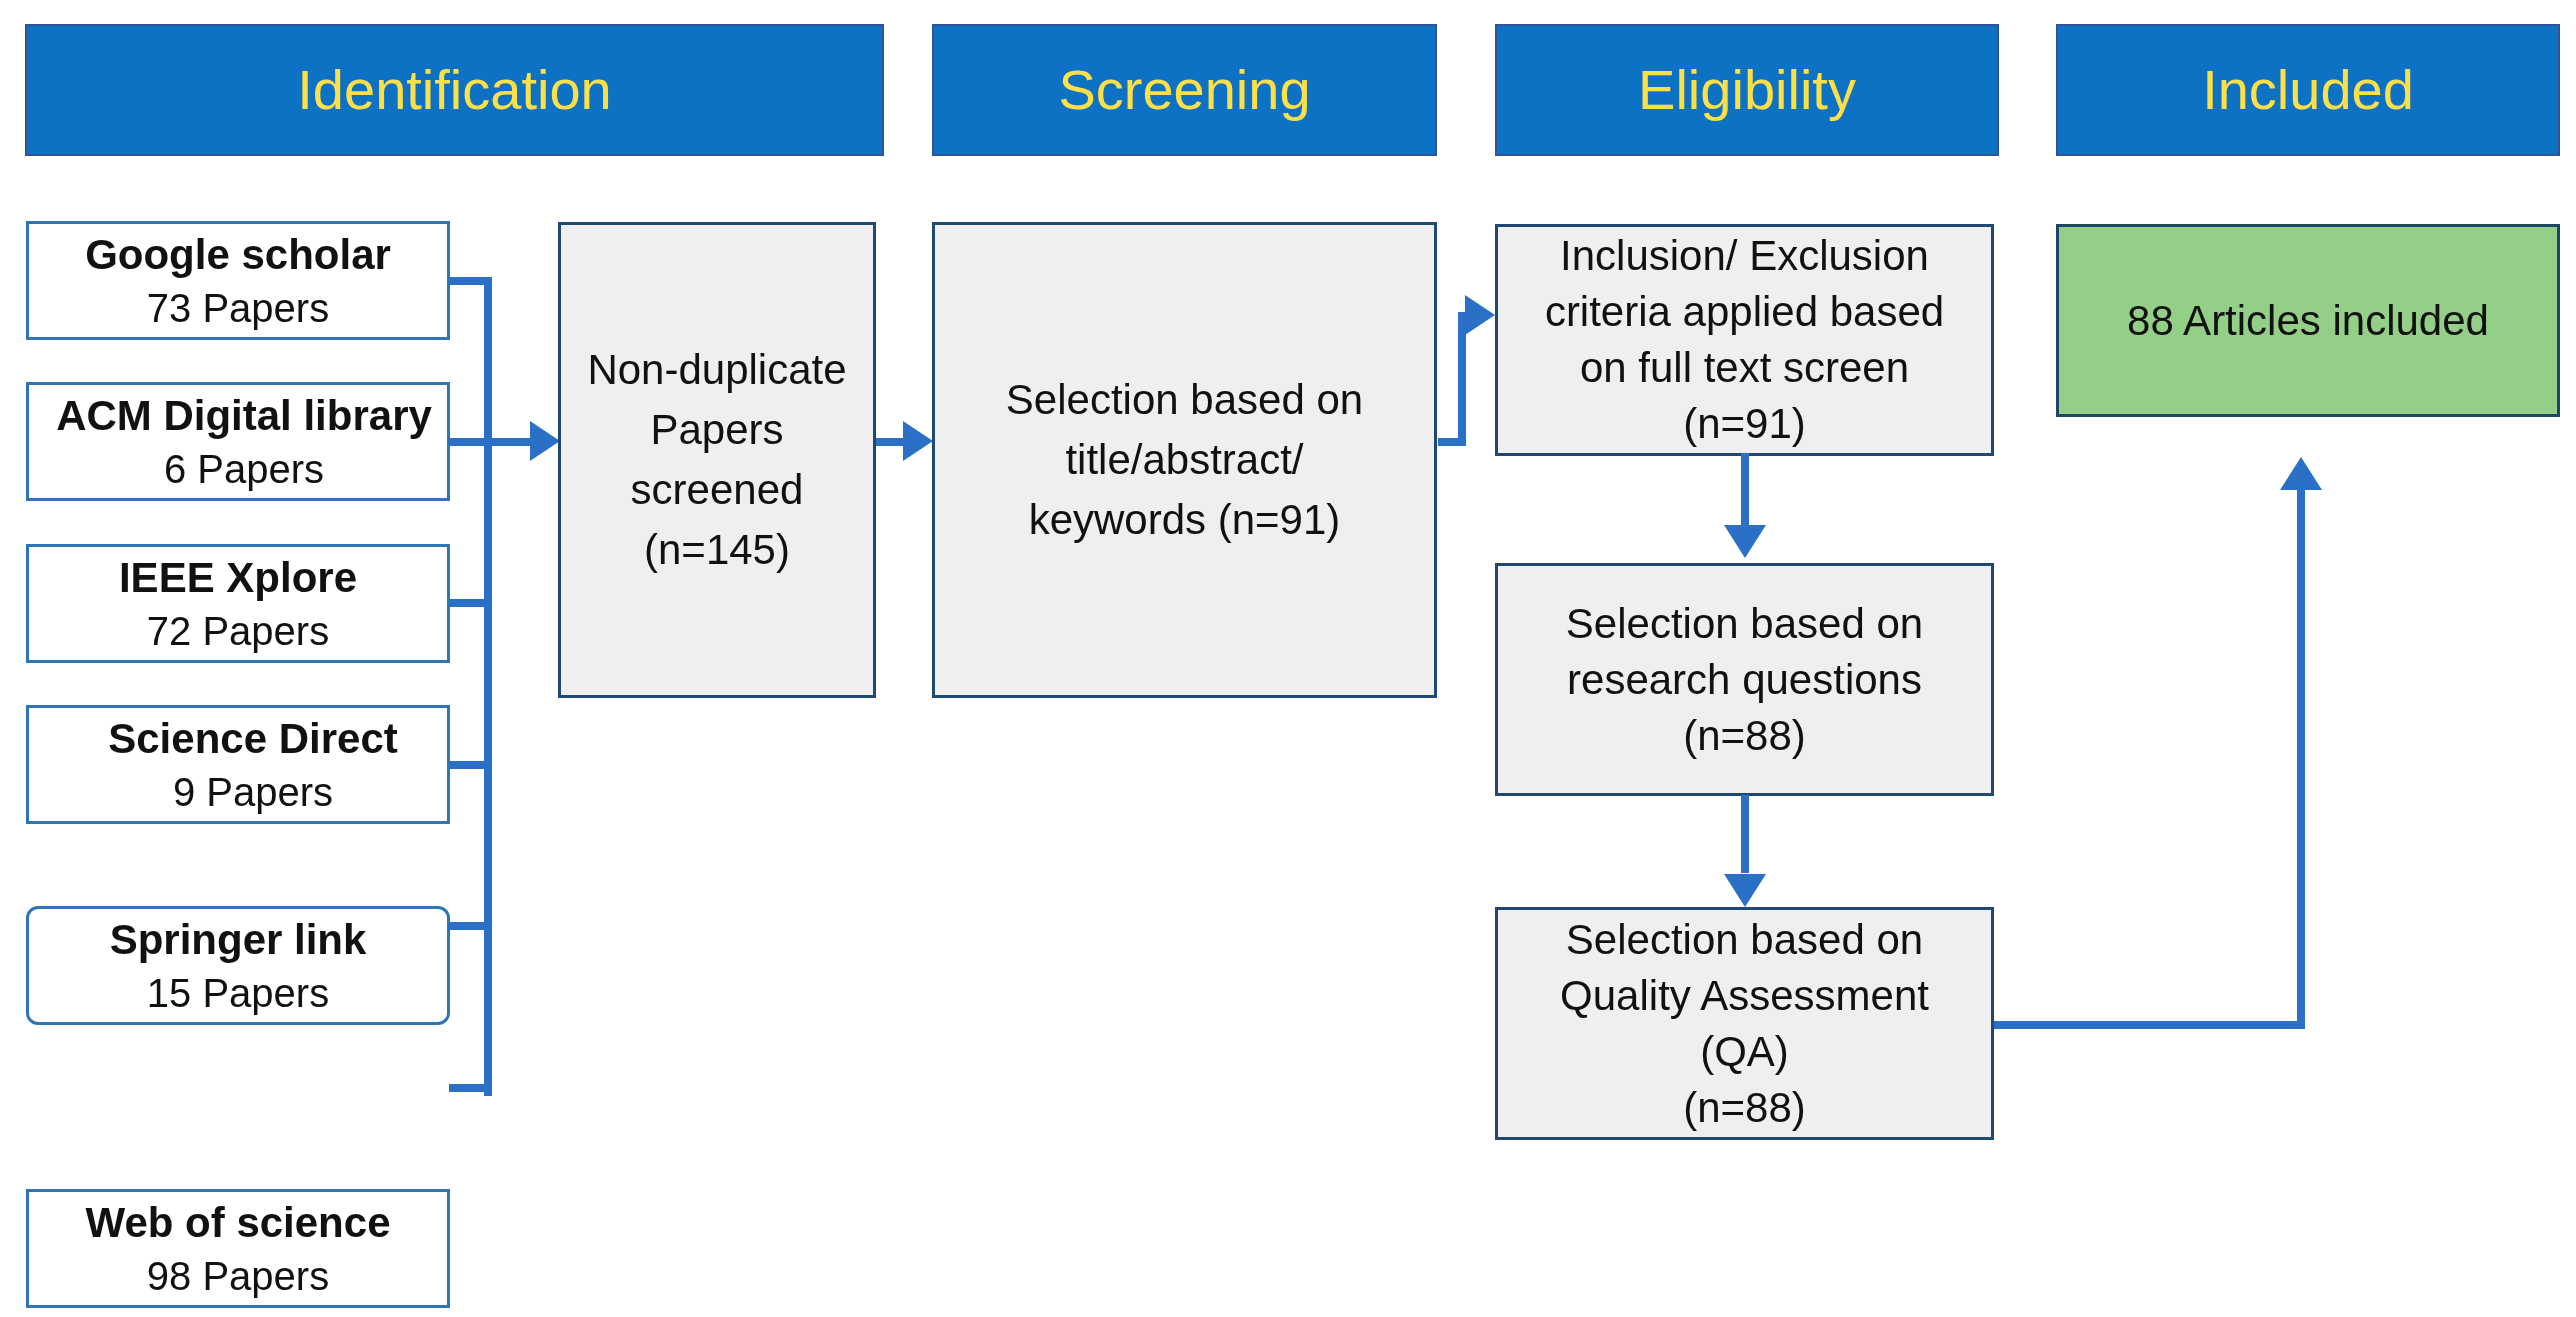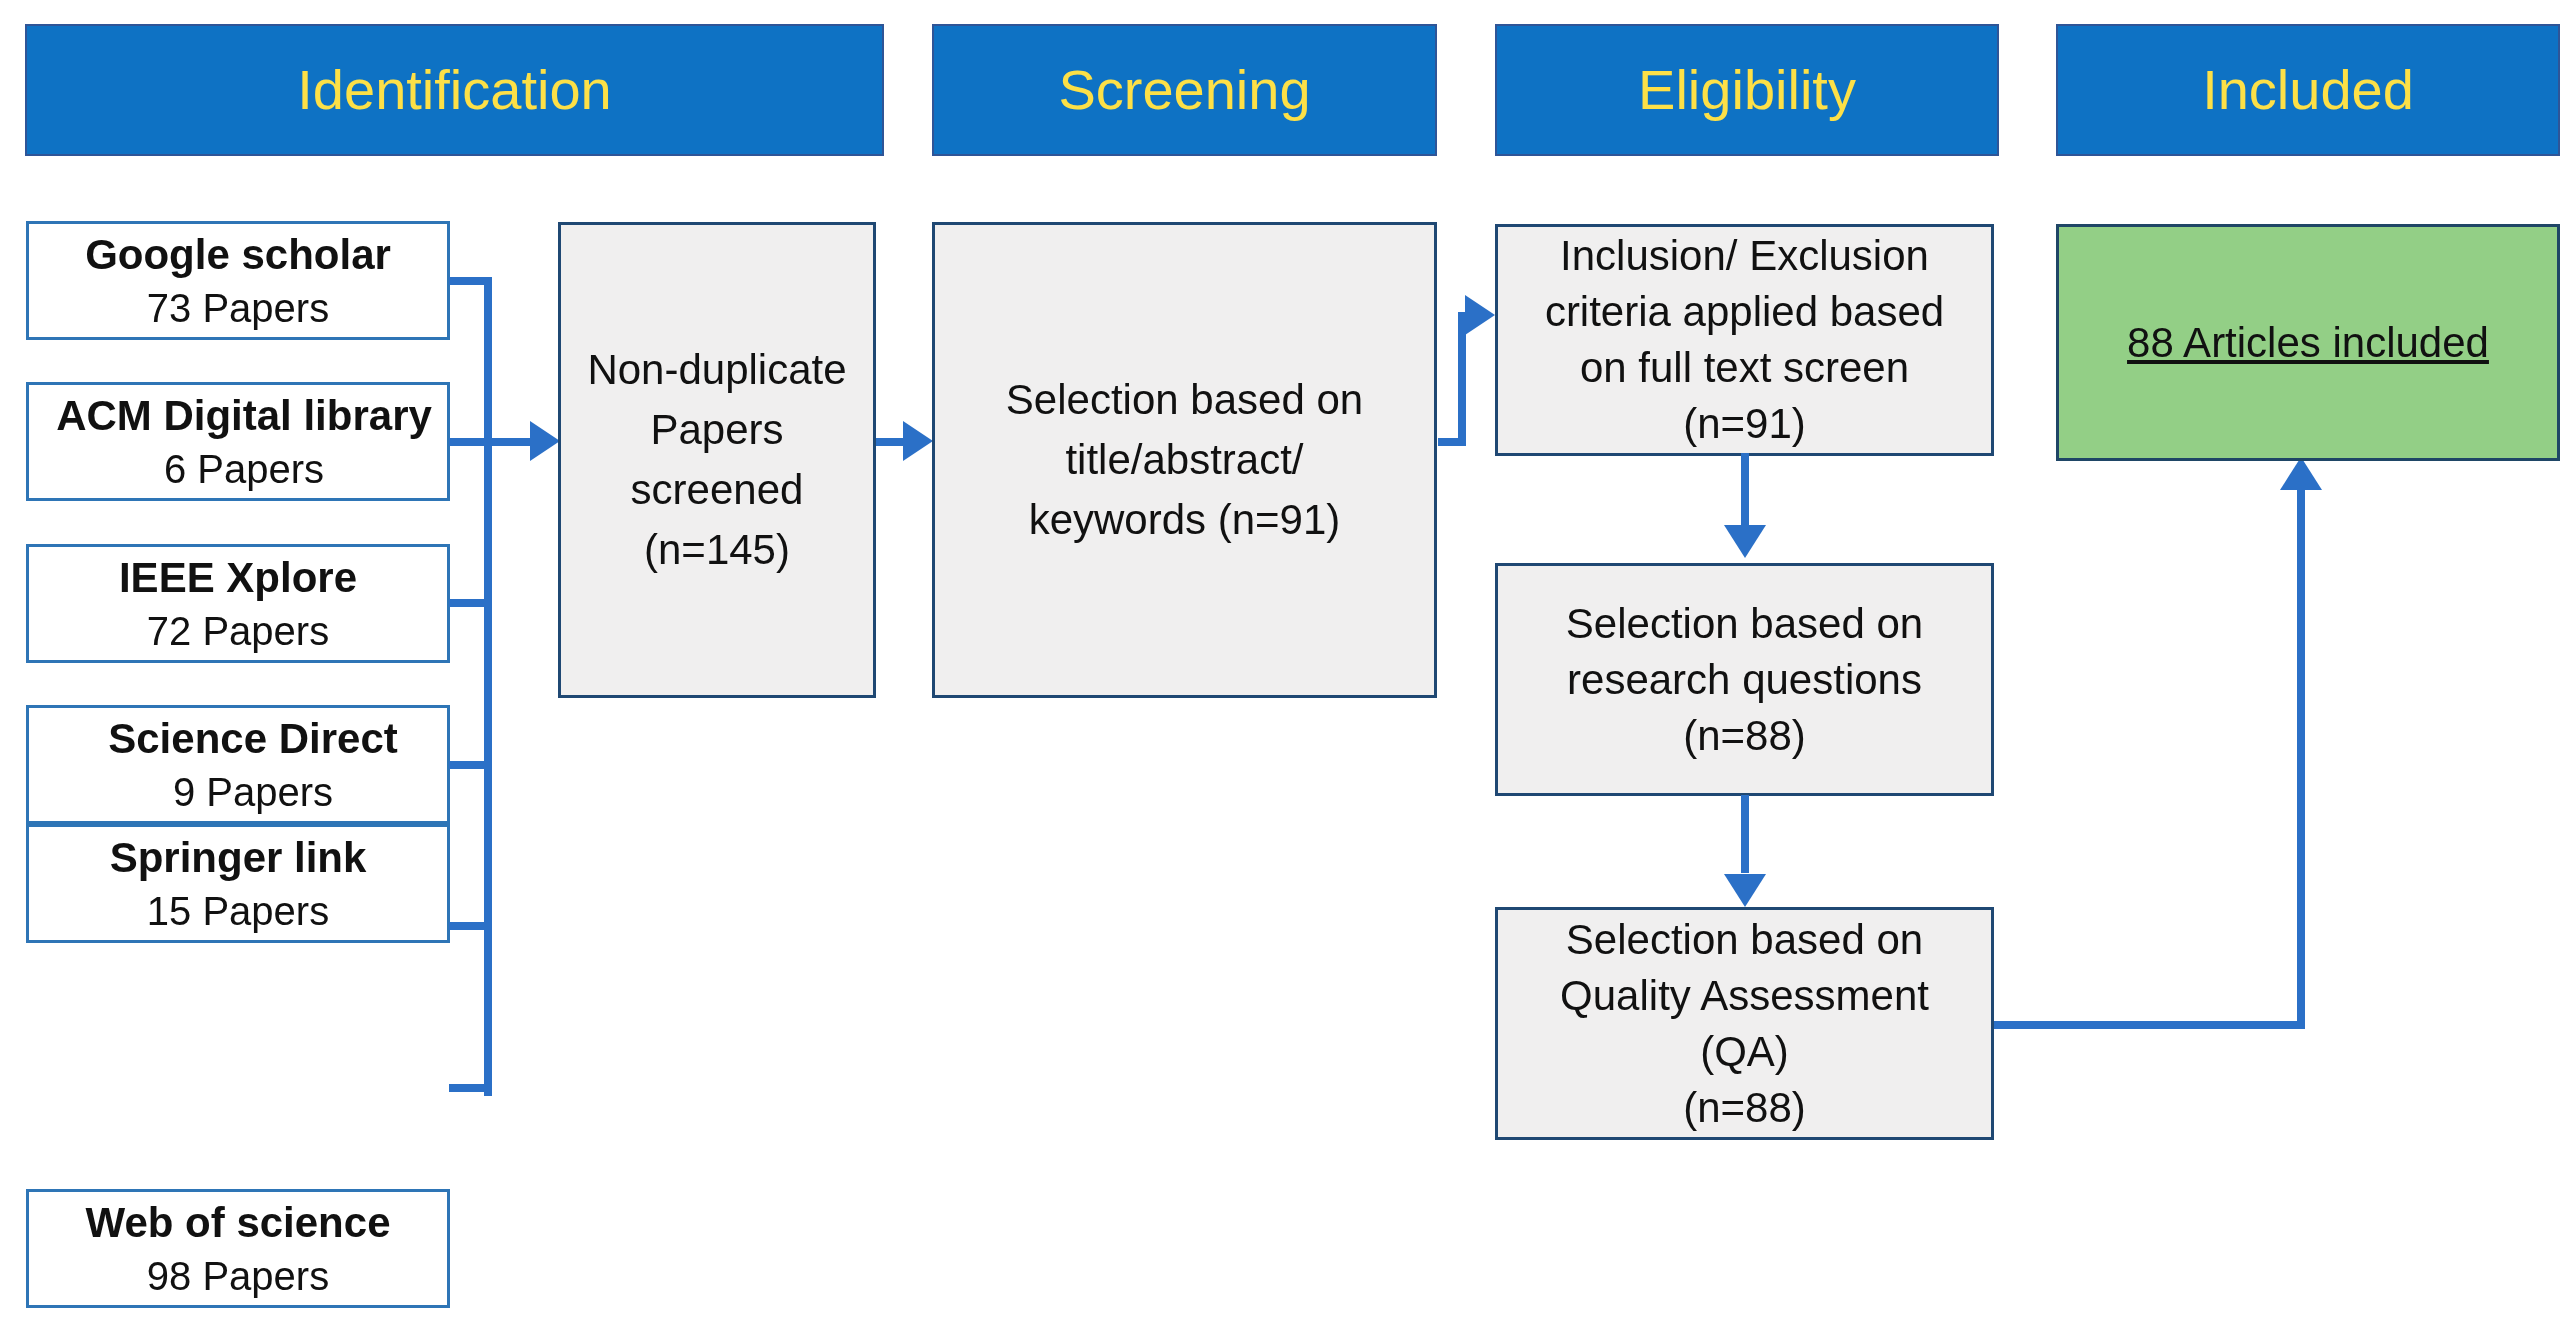--- a/index.html
+++ b/index.html
@@ -89,21 +89,21 @@
     <span class="c">6 Papers</span>
   </div>
   <div class="src" style="top:544px;">
     <span class="t">IEEE Xplore</span>
     <span class="c">72 Papers</span>
   </div>
   <div class="src" style="top:705px;padding-left:30px;">
     <span class="t">Science Direct</span>
     <span class="c">9 Papers</span>
   </div>
-  <div class="src" style="top:824px;">
+  <div class="src" style="top:906px;border-radius:12px;">
     <span class="t">Springer link</span>
     <span class="c">15 Papers</span>
   </div>
   <div class="src" style="top:1189px;">
     <span class="t">Web of science</span>
     <span class="c">98 Papers</span>
   </div>
 
   <div class="line" style="left:484px; top:277px; width:7.8px; height:819px;"></div>
   <div class="line" style="left:449px; top:277px;  width:39px; height:7.8px;"></div>
@@ -149,16 +149,16 @@
 
   <div class="stage tight" style="left:1495px; top:907px; width:499px; height:233px;">Selection based on
 Quality Assessment
 (QA)
 (n=88)</div>
 
   <div class="line" style="left:1994px; top:1021px; width:311px; height:7.8px;"></div>
   <div class="line" style="left:2297px; top:486px; width:7.8px; height:543px;"></div>
   <div class="ah up" style="left:2280px; top:454px;"></div>
 
-  <div class="greenbox" style="left:2056px; top:224px; width:504px; height:237px;text-decoration:underline;">88 Articles included</div>
+  <div class="greenbox" style="left:2056px; top:224px; width:504px; height:193px;">88 Articles included</div>
 
 </div>
 
 
 </body></html>

